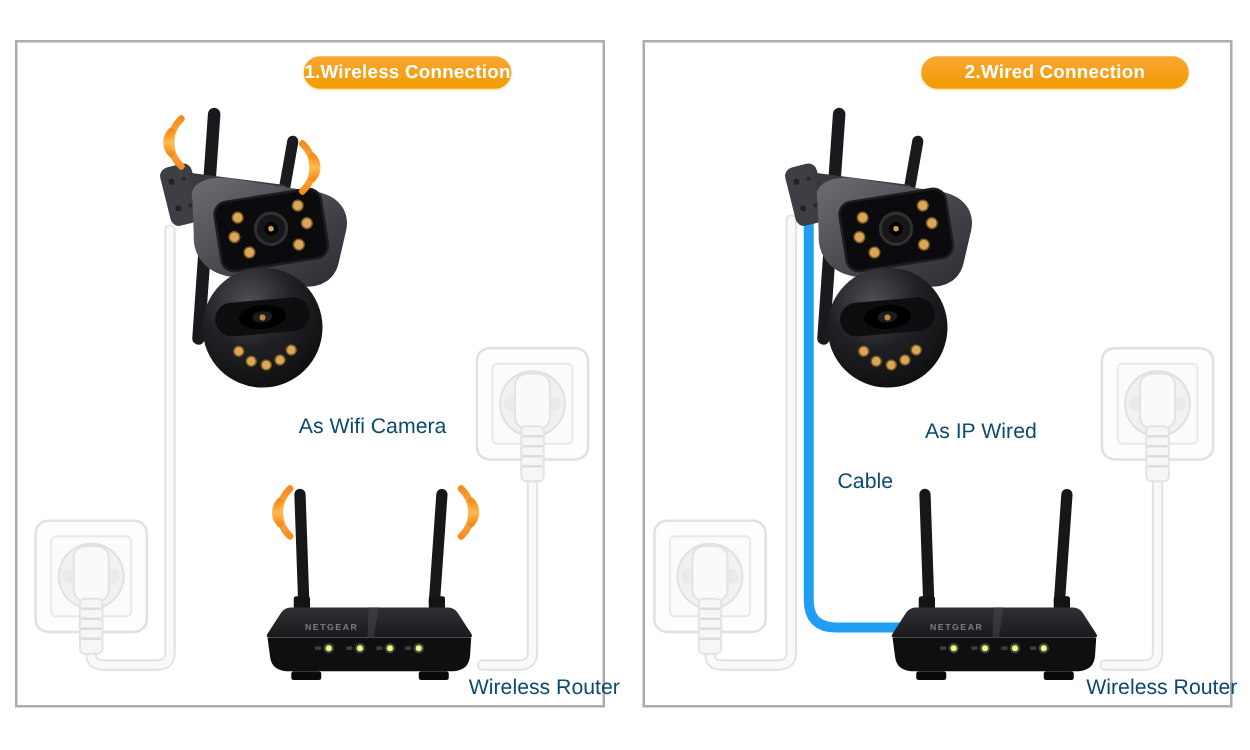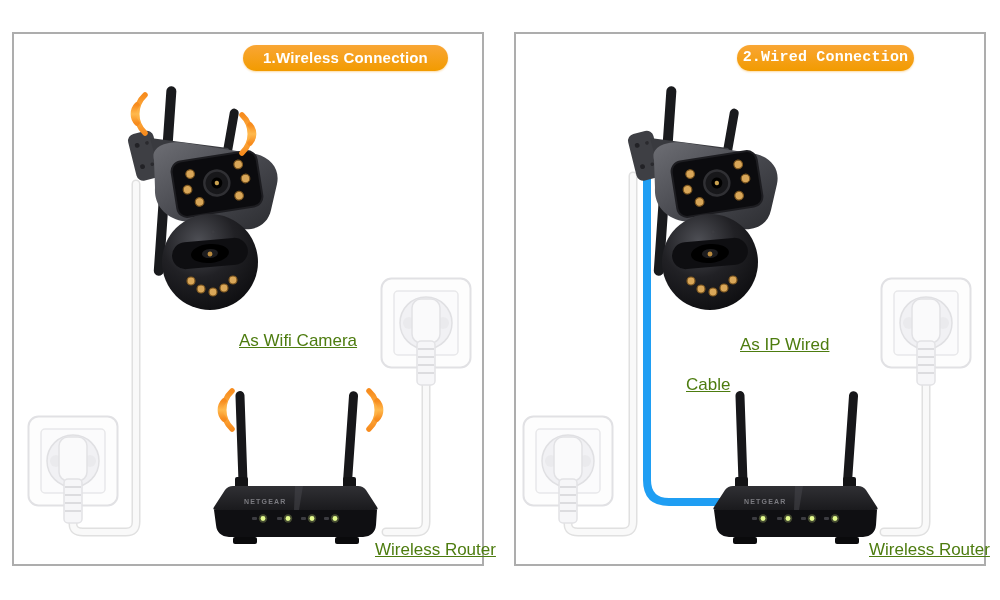--- a/index.html
+++ b/index.html
@@ -6,23 +6,23 @@
   body{width:1000px;height:600px;position:relative;overflow:hidden;
        font-family:"Liberation Sans","DejaVu Sans",sans-serif;color:#141414;}
   .panel{position:absolute;top:32px;width:472px;height:534px;background:#fff;
          border:2px solid #adadad;box-sizing:border-box;}
   #panel-wireless{left:12px;}
   #panel-wired{left:514px;}
   .badge{position:absolute;height:26px;border-radius:14px;text-align:center;
          line-height:26px;font-size:15px;font-weight:700;color:#fff;
          background:linear-gradient(180deg,#f9a635 0%,#f29b00 100%);
          box-shadow:0 1px 2px rgba(240,150,0,.35);letter-spacing:.2px;}
-  #panel-wireless .badge{left:229px;top:11px;width:205px;}
-  #panel-wired .badge{left:221px;top:11px;width:177px;font-family:Liberation Mono, monospace;}
-  .lbl{position:absolute;font-size:17px;color:#4d7c0f;white-space:nowrap;text-decoration:underline;}
+  #panel-wireless .badge{left:229px;top:11px;width:166px;}
+  #panel-wired .badge{left:221px;top:11px;width:214px;}
+  .lbl{position:absolute;font-size:17px;color:#0c4a6e;white-space:nowrap;}
   .abs{position:absolute;}
   svg{display:block;}
   .layer{pointer-events:none;}
 </style>
 </head>
 <body>
 
 <svg width="0" height="0" style="position:absolute" aria-hidden="true">
   <defs>
     <linearGradient id="headG" x1="0" y1="0" x2="1" y2="1">
@@ -330,15 +330,15 @@
     <g fill="#d9a759" stroke="#7e571f" stroke-width="1.2">
       <circle cx="81" cy="199" r="4"></circle>
         <circle cx="91" cy="207" r="4"></circle>
         <circle cx="103" cy="210" r="4"></circle>
       <circle cx="114" cy="206" r="4"></circle>
         <circle cx="123" cy="198" r="4"></circle>
     </g>
   </svg>
 
   <div class="lbl" style="left:224px;top:301px">As IP Wired</div>
-  <div class="lbl" style="left:170px;top:341px">Cable</div>
+  <div class="lbl" style="left:154px;top:341px">Cable</div>
   <div class="lbl" style="left:353px;top:506px">Wireless Router</div>
 </div>
 
 </body></html>

